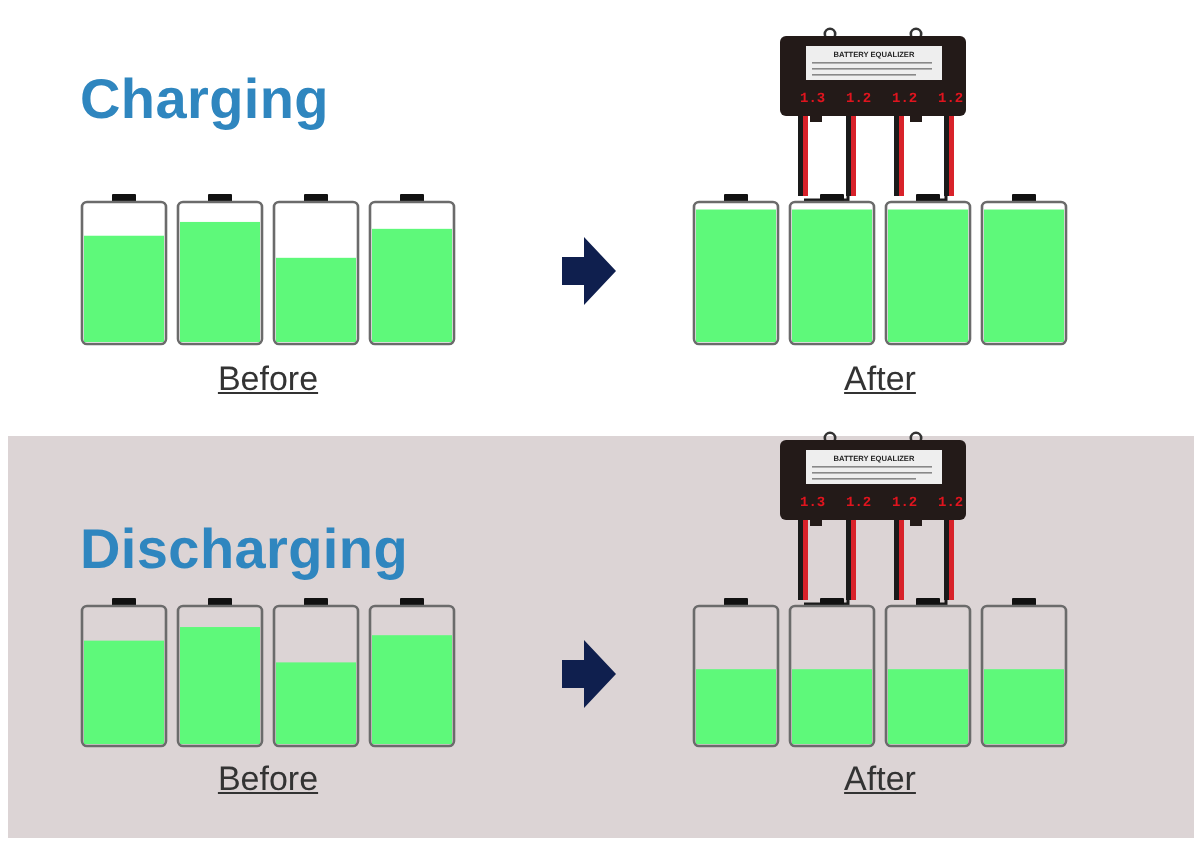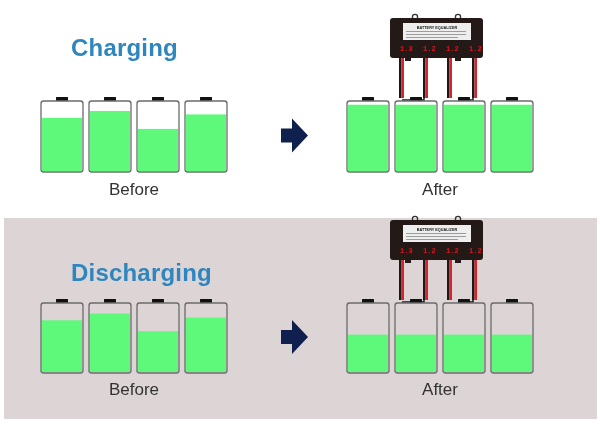--- a/index.html
+++ b/index.html
@@ -1,19 +1,19 @@
 <!DOCTYPE html>
 <html><head>
 <meta charset="utf-8">
 <style>
   html,body{margin:0;padding:0;}
   body{width:600px;height:433px;background:#ffffff;position:relative;overflow:hidden;font-family:"Liberation Sans",sans-serif;}
   .panel{position:absolute;left:4px;top:218px;width:593px;height:201px;background:#dcd4d5;}
-  .title{position:absolute;left:40px;font-weight:bold;font-size:24px;color:#2f86bf;letter-spacing:0.2px;margin-left:31px;}
-  .label{position:absolute;font-size:17px;color:#333333;text-align:center;width:120px;}
+  .title{position:absolute;left:40px;font-weight:bold;font-size:28px;color:#2f86bf;letter-spacing:0.2px;}
+  .label{position:absolute;font-size:17px;color:#333333;text-align:center;width:120px;text-decoration:underline;}
   svg{position:absolute;left:0;top:0;}
 </style>
 </head>
 <body>
 
 <div class="panel"></div>
 
 <div class="title" style="top:34px">Charging</div>
 <div class="label" style="left:74px;top:180px">Before</div>
 <div class="label" style="left:380px;top:180px">After</div>

